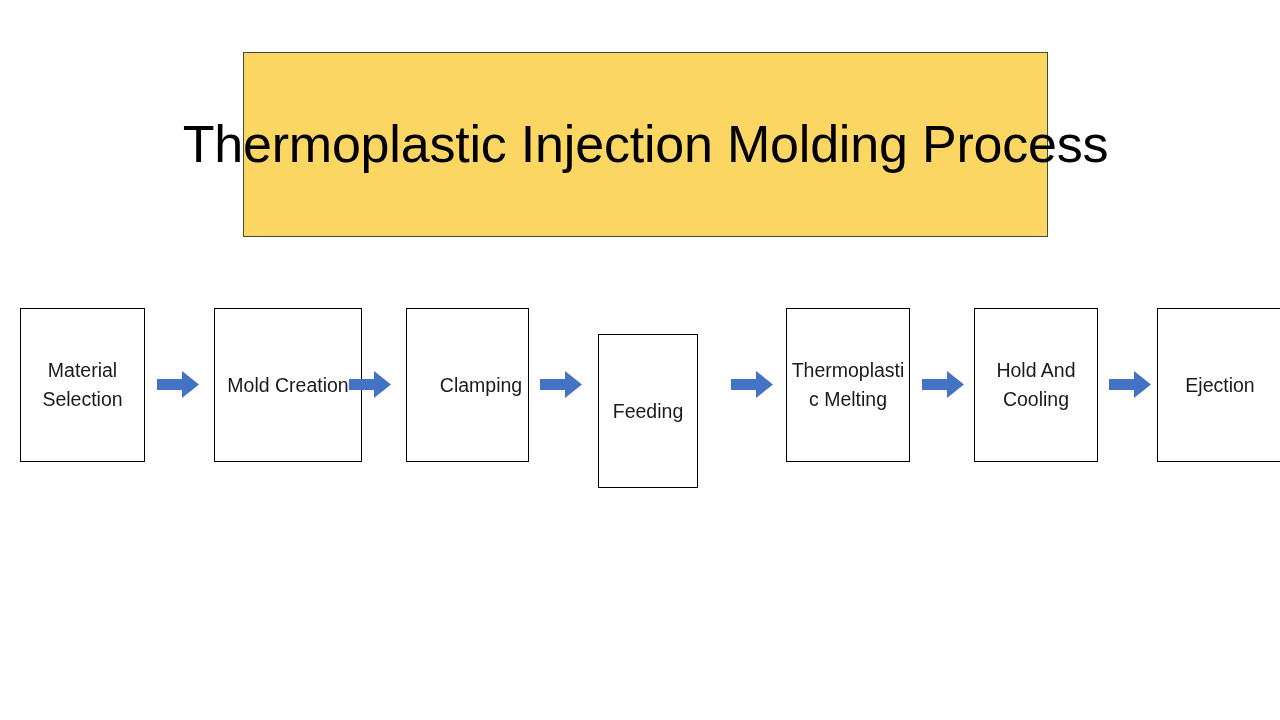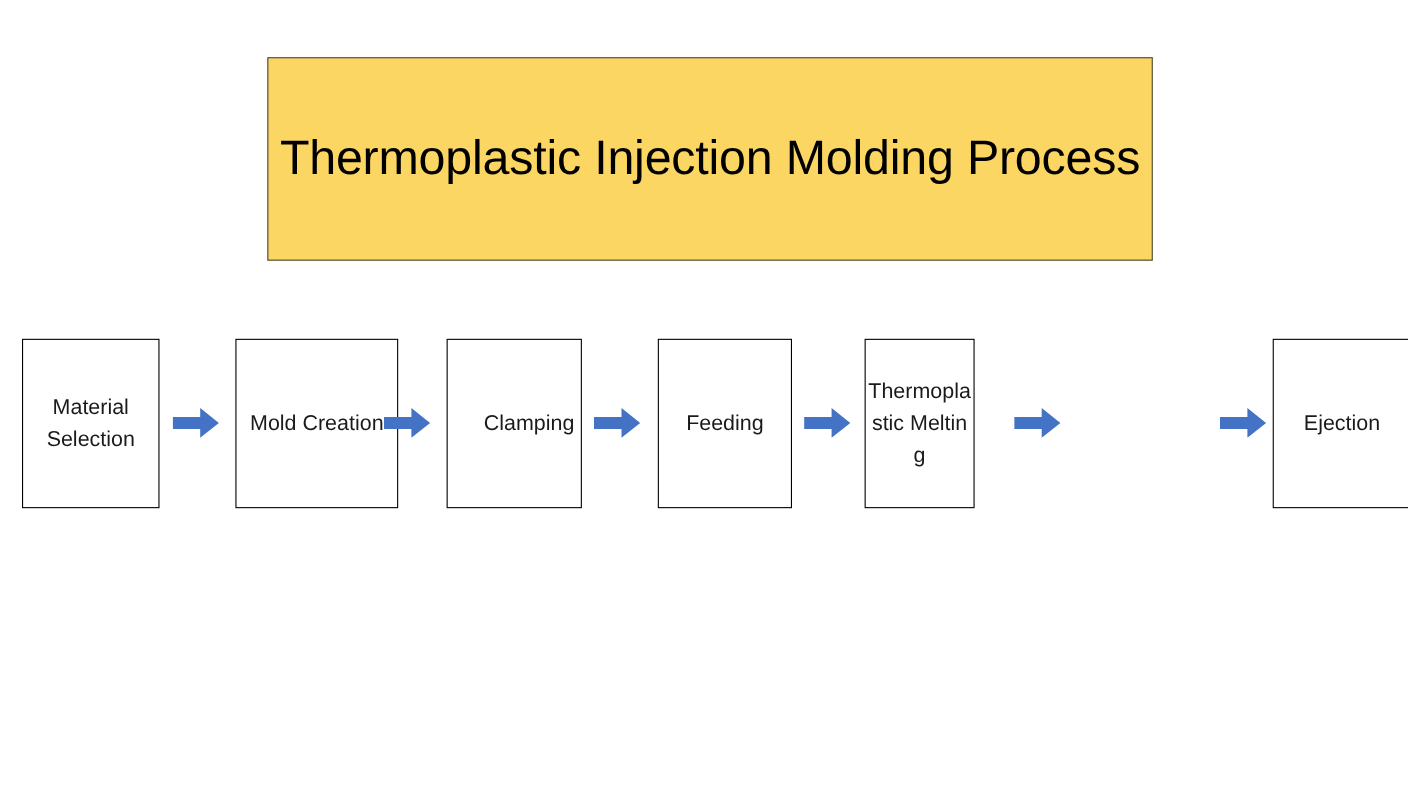--- a/index.html
+++ b/index.html
@@ -31,21 +31,21 @@
     height: 185px;
     background: #FCD663;
     border: 1px solid #44483F;
     box-sizing: border-box;
     display: flex;
     align-items: center;
     justify-content: center;
   }
   #title-text {
     font-family: "Liberation Sans", sans-serif;
-    font-size: 44px;
+    font-size: 52px;
     font-weight: 400;
     color: #000000;
     line-height: 1.1;
     letter-spacing: -0.2px;
     text-align: center;
     white-space: nowrap;
   }
 
   
   #flow-row {
@@ -132,40 +132,43 @@
     <div class="step-box" style="left:406px; width:123px;padding-left:27px;">
       <div class="step-label nowrap-pair">Clamping</div>
     </div>
 
     <div class="arrow" style="left:540px;">
       <svg viewBox="0 0 42 27" xmlns="http://www.w3.org/2000/svg" aria-hidden="true">
         <polygon points="0,8 25,8 25,0 42,13.5 25,27 25,19 0,19" fill="#4472C4"></polygon>
       </svg>
     </div>
 
-    <div class="step-box" style="left:598px; width:122px;">
+    <div class="step-box" style="left:598px; width:100px;margin-top:26px;">
       <div class="step-label nowrap-pair">Feeding</div>
     </div>
 
     <div class="arrow" style="left:731px;">
       <svg viewBox="0 0 42 27" xmlns="http://www.w3.org/2000/svg" aria-hidden="true">
         <polygon points="0,8 25,8 25,0 42,13.5 25,27 25,19 0,19" fill="#4472C4"></polygon>
       </svg>
     </div>
 
-    <div class="step-box" style="left:786px; width:100px;">
+    <div class="step-box" style="left:786px; width:124px;">
       <div class="step-label">Thermoplastic Melting</div>
     </div>
 
     <div class="arrow" style="left:922px;">
       <svg viewBox="0 0 42 27" xmlns="http://www.w3.org/2000/svg" aria-hidden="true">
         <polygon points="0,8 25,8 25,0 42,13.5 25,27 25,19 0,19" fill="#4472C4"></polygon>
       </svg>
     </div>
 
+    <div class="step-box" style="left:974px; width:124px;">
+      <div class="step-label nowrap-pair">Hold And Cooling</div>
+    </div>
 
     <div class="arrow" style="left:1109px;">
       <svg viewBox="0 0 42 27" xmlns="http://www.w3.org/2000/svg" aria-hidden="true">
         <polygon points="0,8 25,8 25,0 42,13.5 25,27 25,19 0,19" fill="#4472C4"></polygon>
       </svg>
     </div>
 
     <div class="step-box" style="left:1157px; width:126px;">
       <div class="step-label nowrap-pair">Ejection</div>
     </div>

